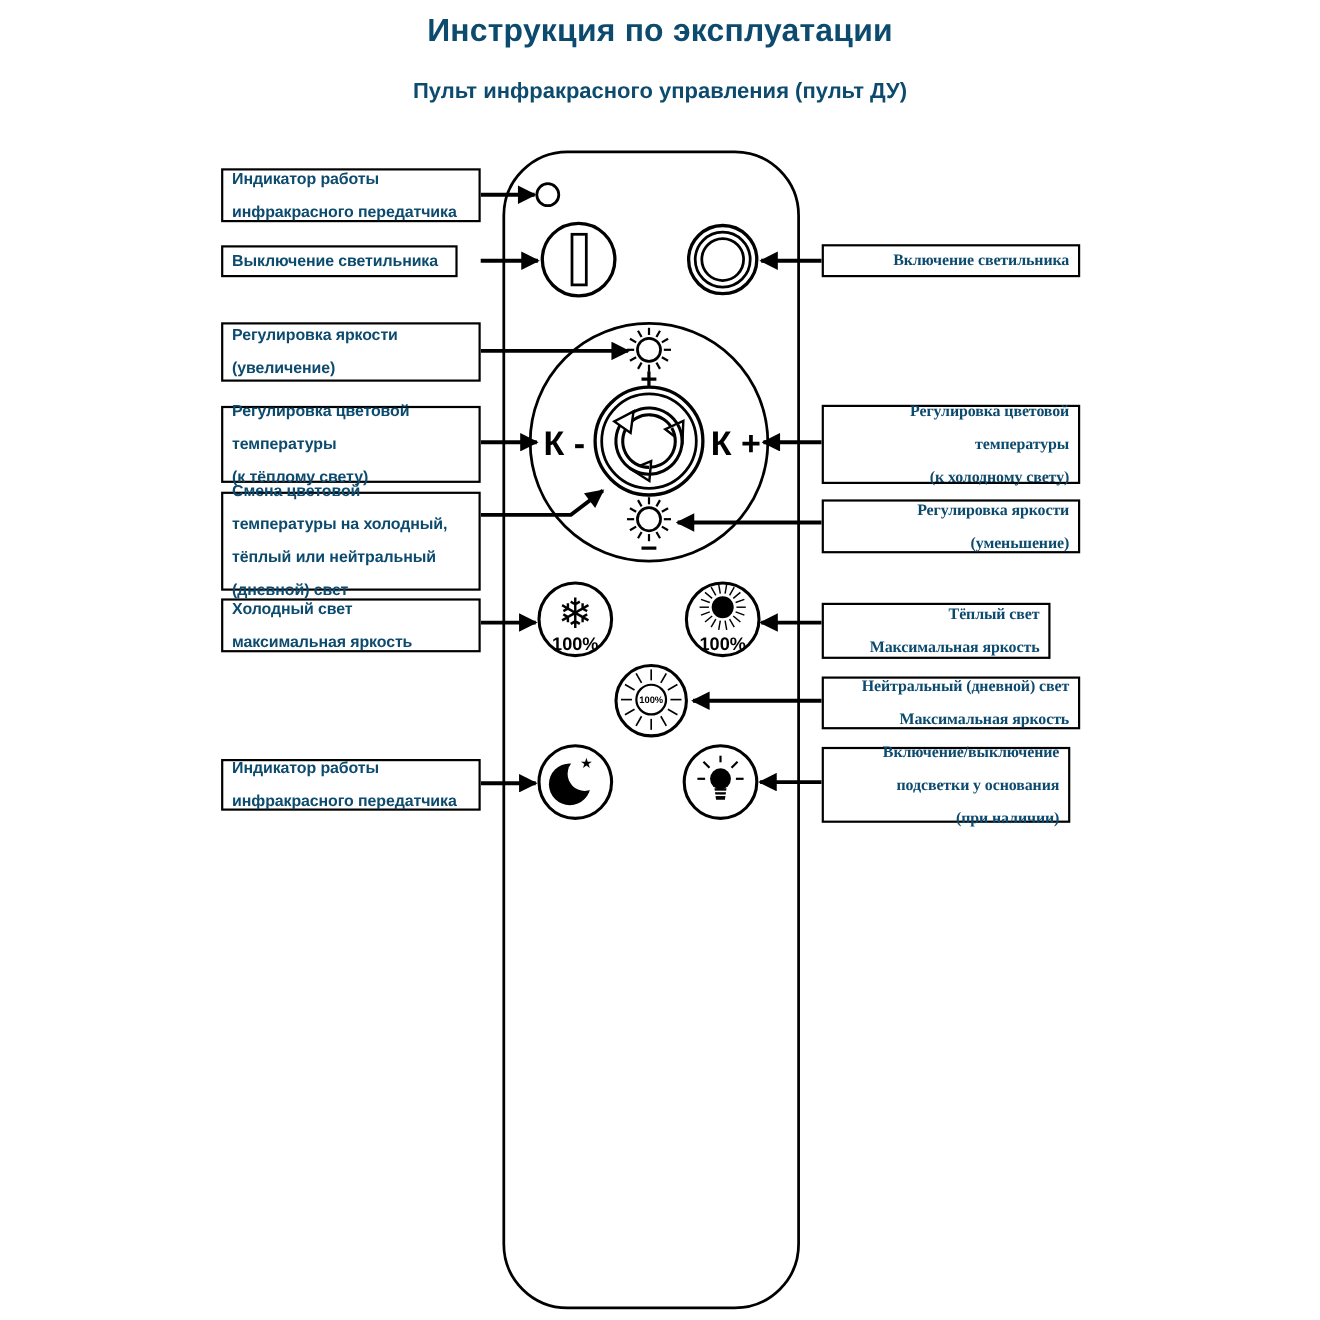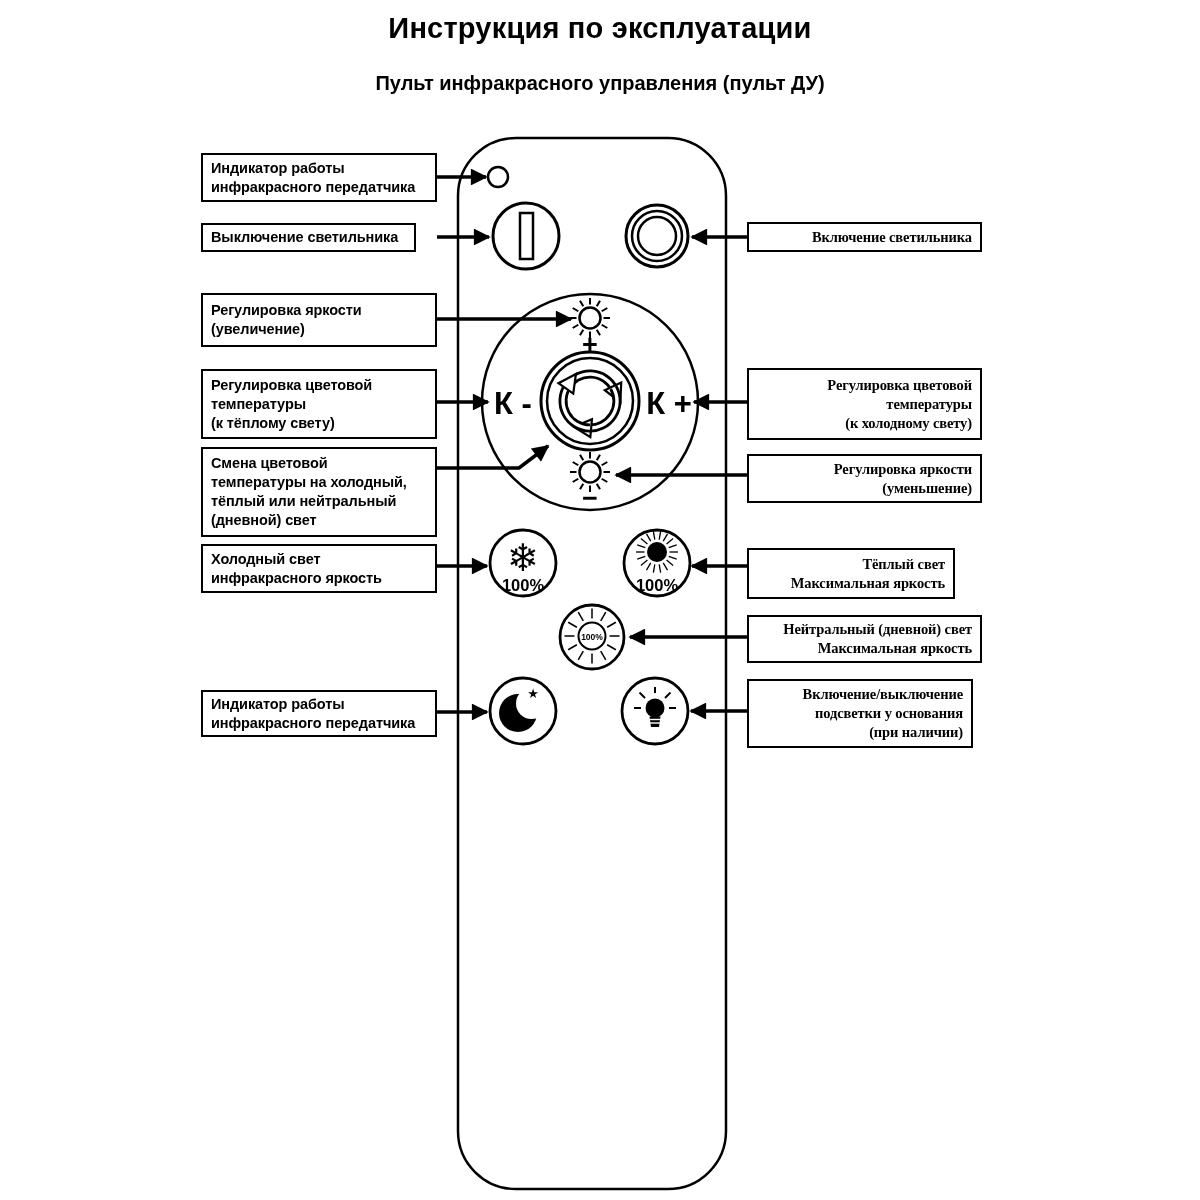--- a/index.html
+++ b/index.html
@@ -1,31 +1,31 @@
 <!DOCTYPE html>
 <html><head>
 <meta charset="utf-8">
 <style>
   html,body{margin:0;padding:0;background:#fff;}
   .canvas{
     position:relative;width:1200px;height:1200px;background:#fff;
-    font-family:"Liberation Sans",sans-serif;color:#000000;overflow:hidden;
+    font-family:"Liberation Sans",sans-serif;color:#0c4a6e;overflow:hidden;
   }
   .title{
     position:absolute;top:12px;left:0;width:100%;text-align:center;
     font-size:29px;font-weight:bold;letter-spacing:0.2px;z-index:3;
   }
   .subtitle{
     position:absolute;top:72px;left:0;width:100%;text-align:center;
     font-size:20px;font-weight:bold;z-index:3;
   }
   svg.diagram{position:absolute;left:0;top:0;z-index:1;}
   .box{
     position:absolute;box-sizing:border-box;border:2.5px solid #000;background:#fff;
-    display:flex;align-items:center;font-weight:bold;font-size:14.5px;line-height:19px;
+    display:flex;align-items:center;font-weight:bold;font-size:14.5px;line-height:30px;
     white-space:pre;letter-spacing:-0.1px;z-index:2;
   }
   .box.left{justify-content:flex-start;padding:2px 4px 2px 8px;text-align:left;}
   .box.right{justify-content:flex-end;padding:2px 8px 2px 4px;text-align:right;font-family:Liberation Serif, serif;}
   .l1{left:201px;top:153px;width:236px;height:49px}
   .l2{left:201px;top:223px;width:215px;height:29px}
   .l3{left:201px;top:293px;width:236px;height:54px}
   .l4{left:201px;top:369px;width:236px;height:70px}
   .l5{left:201px;top:447px;width:236px;height:90px}
   .l6{left:201px;top:544px;width:236px;height:49px}
@@ -58,21 +58,21 @@
   <div class="box left l3"><span>Регулировка яркости
 (увеличение)</span></div>
   <div class="box left l4"><span>Регулировка цветовой
 температуры
 (к тёплому свету)</span></div>
   <div class="box left l5"><span>Смена цветовой
 температуры на холодный,
 тёплый или нейтральный
 (дневной) свет</span></div>
   <div class="box left l6"><span>Холодный свет
-инфракрасного яркость</span></div>
+максимальная яркость</span></div>
   <div class="box left l7"><span>Индикатор работы
 инфракрасного передатчика</span></div>
 
   <div class="box right r1"><span>Включение светильника</span></div>
   <div class="box right r2"><span>Регулировка цветовой
 температуры
 (к холодному свету)</span></div>
   <div class="box right r3"><span>Регулировка яркости
 (уменьшение)</span></div>
   <div class="box right r4"><span>Тёплый свет

